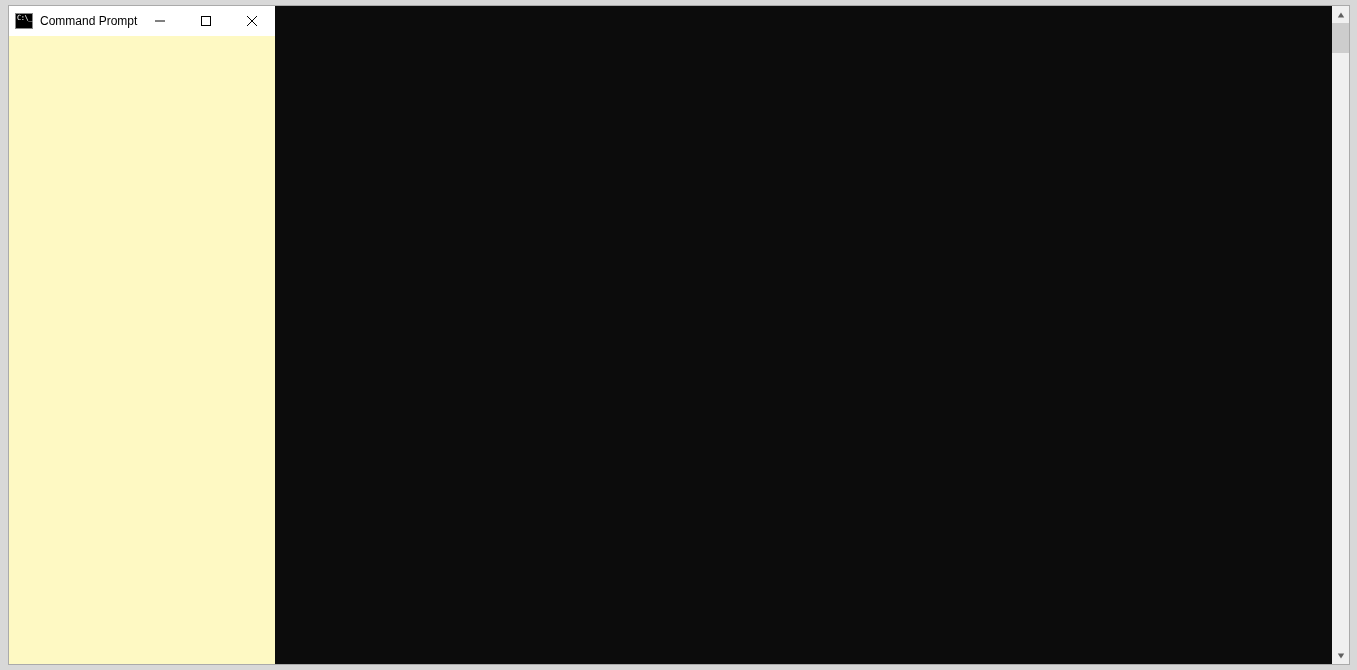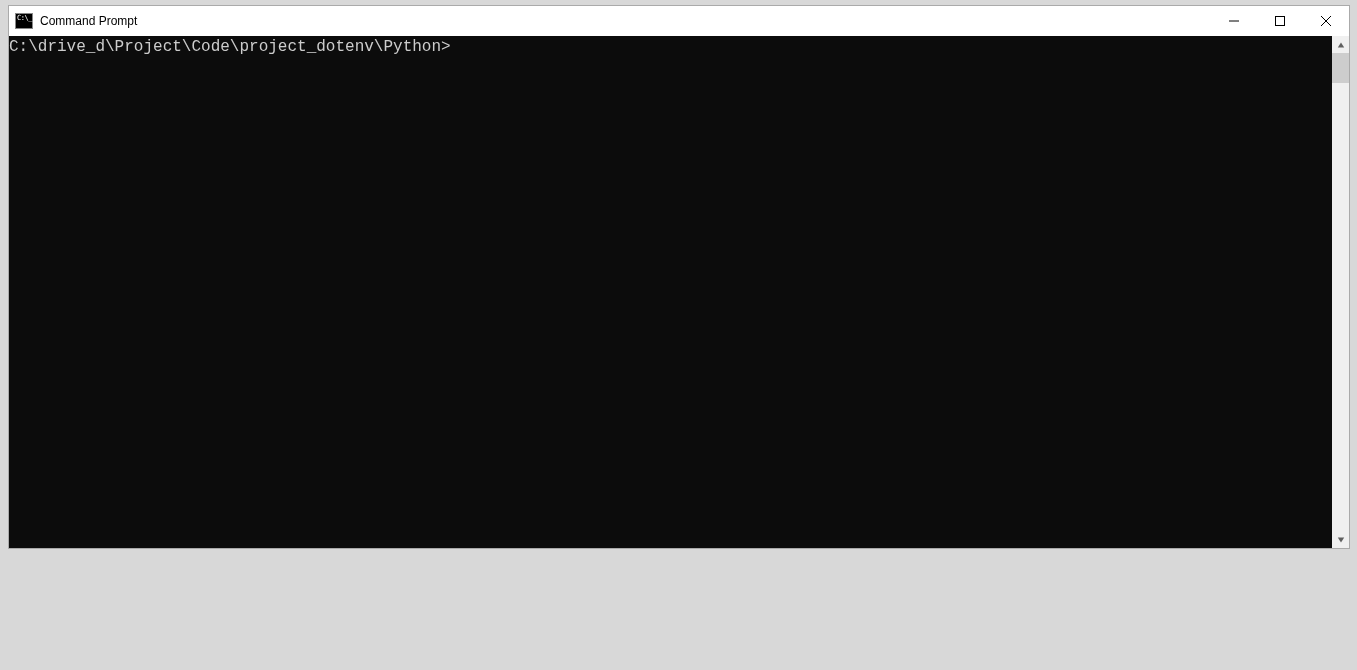--- a/index.html
+++ b/index.html
@@ -13,25 +13,24 @@
       background: #d8d8d8;
       font-family: "Segoe UI", Tahoma, sans-serif;
       overflow: hidden;
       position: relative;
     }
     .window {
       position: absolute;
       left: 8px;
       top: 5px;
       width: 1342px;
-      height: 544px;
+      height: 660px;
       background: #fef9c3;
       border: 1px solid #aaaaaa;
       display: flex;
-      flex-direction: column;
     }
     .titlebar {
       height: 30px;
       background: #ffffff;
       display: flex;
       align-items: center;
       justify-content: space-between;
       padding-left: 6px;
     }
     .titlebar-left {
@@ -164,21 +163,21 @@
       </div>
       <div class="control-btn">
         <svg viewBox="0 0 10 10">
             <line x1="0" y1="0" x2="10" y2="10"></line>
             <line x1="10" y1="0" x2="0" y2="10"></line>
           </svg>
       </div>
     </div>
   </div>
   <div class="terminal-container">
-    <div class="terminal"><span class="prompt-line">C:\drive_d\Project\Code\project_dotenv\Python&gt;</span><span class="cursor-block"></span></div>
+    <div class="terminal"><span class="cursor-block"></span></div>
     <div class="scrollbar">
       <div class="scroll-arrow">
         <svg viewBox="0 0 10 10">
             <polygon points="5,2 9,8 1,8" fill="#606060"></polygon>
           </svg>
       </div>
       <div class="scroll-track">
         <div class="scroll-thumb"></div>
       </div>
       <div class="scroll-arrow">

